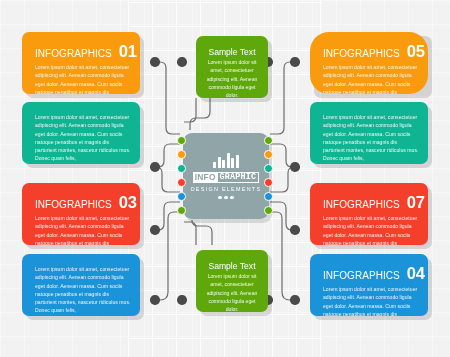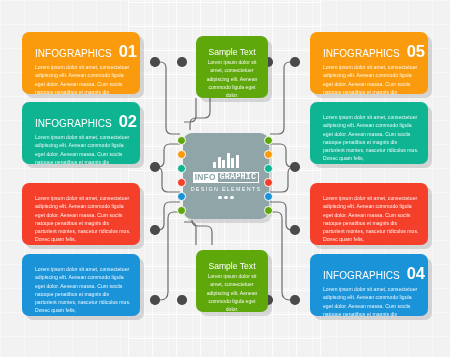--- a/index.html
+++ b/index.html
@@ -308,51 +308,54 @@
   <div class="card-shadow" style="left:26px;top:36px;width:118px;height:62px;"></div>
   <div class="card side-card" style="left:22px;top:32px;background:#F99B0C;">
     <div class="card-head">
       <span class="kicker">INFOGRAPHICS</span><span class="num">01</span>
     </div>
     <div class="card-body">Lorem ipsum dolor sit amet, consectetuer adipiscing elit. Aenean commodo ligula eget dolor. Aenean massa. Cum sociis natoque penatibus et magnis dis parturient montes, nascetur ridiculus mus. Donec quam felis,</div>
   </div>
 
   <div class="card-shadow" style="left:26px;top:106px;width:118px;height:62px;"></div>
   <div class="card side-card" style="left:22px;top:102px;background:#0FB493;">
-    <div class="card-head">
-      <span class="kicker">INFOGRAPHICS</span><span class="num">02</span>
-    </div>
     <div class="card-body">Lorem ipsum dolor sit amet, consectetuer adipiscing elit. Aenean commodo ligula eget dolor. Aenean massa. Cum sociis natoque penatibus et magnis dis parturient montes, nascetur ridiculus mus. Donec quam felis,</div>
   </div>
 
   <div class="card-shadow" style="left:26px;top:187px;width:118px;height:62px;"></div>
   <div class="card side-card" style="left:22px;top:183px;background:#F4402A;">
+    <div class="card-head">
+      <span class="kicker">INFOGRAPHICS</span><span class="num">03</span>
+    </div>
     <div class="card-body">Lorem ipsum dolor sit amet, consectetuer adipiscing elit. Aenean commodo ligula eget dolor. Aenean massa. Cum sociis natoque penatibus et magnis dis parturient montes, nascetur ridiculus mus. Donec quam felis,</div>
   </div>
 
   <div class="card-shadow" style="left:26px;top:258px;width:118px;height:62px;"></div>
   <div class="card side-card" style="left:22px;top:254px;background:#1B93D8;">
     <div class="card-body">Lorem ipsum dolor sit amet, consectetuer adipiscing elit. Aenean commodo ligula eget dolor. Aenean massa. Cum sociis natoque penatibus et magnis dis parturient montes, nascetur ridiculus mus. Donec quam felis,</div>
   </div>
 
   <div class="card-shadow" style="left:314px;top:36px;width:118px;height:62px;"></div>
-  <div class="card side-card" style="left:310px;top:32px;background:#F99B0C;">
+  <div class="card side-card" style="left:310px;top:32px;background:#F99B0C;border-radius:19px;">
     <div class="card-head">
       <span class="kicker">INFOGRAPHICS</span><span class="num">05</span>
     </div>
     <div class="card-body">Lorem ipsum dolor sit amet, consectetuer adipiscing elit. Aenean commodo ligula eget dolor. Aenean massa. Cum sociis natoque penatibus et magnis dis parturient montes, nascetur ridiculus mus. Donec quam felis,</div>
   </div>
 
   <div class="card-shadow" style="left:314px;top:106px;width:118px;height:62px;"></div>
   <div class="card side-card" style="left:310px;top:102px;background:#0FB493;">
     <div class="card-body">Lorem ipsum dolor sit amet, consectetuer adipiscing elit. Aenean commodo ligula eget dolor. Aenean massa. Cum sociis natoque penatibus et magnis dis parturient montes, nascetur ridiculus mus. Donec quam felis,</div>
   </div>
 
   <div class="card-shadow" style="left:314px;top:187px;width:118px;height:62px;"></div>
   <div class="card side-card" style="left:310px;top:183px;background:#F4402A;">
+    <div class="card-head">
+      <span class="kicker">INFOGRAPHICS</span><span class="num">07</span>
+    </div>
     <div class="card-body">Lorem ipsum dolor sit amet, consectetuer adipiscing elit. Aenean commodo ligula eget dolor. Aenean massa. Cum sociis natoque penatibus et magnis dis parturient montes, nascetur ridiculus mus. Donec quam felis,</div>
   </div>
 
   <div class="card-shadow" style="left:314px;top:258px;width:118px;height:62px;"></div>
   <div class="card side-card" style="left:310px;top:254px;background:#1B93D8;">
     <div class="card-head">
       <span class="kicker">INFOGRAPHICS</span><span class="num">04</span>
     </div>
     <div class="card-body">Lorem ipsum dolor sit amet, consectetuer adipiscing elit. Aenean commodo ligula eget dolor. Aenean massa. Cum sociis natoque penatibus et magnis dis parturient montes, nascetur ridiculus mus. Donec quam felis,</div>
   </div>

